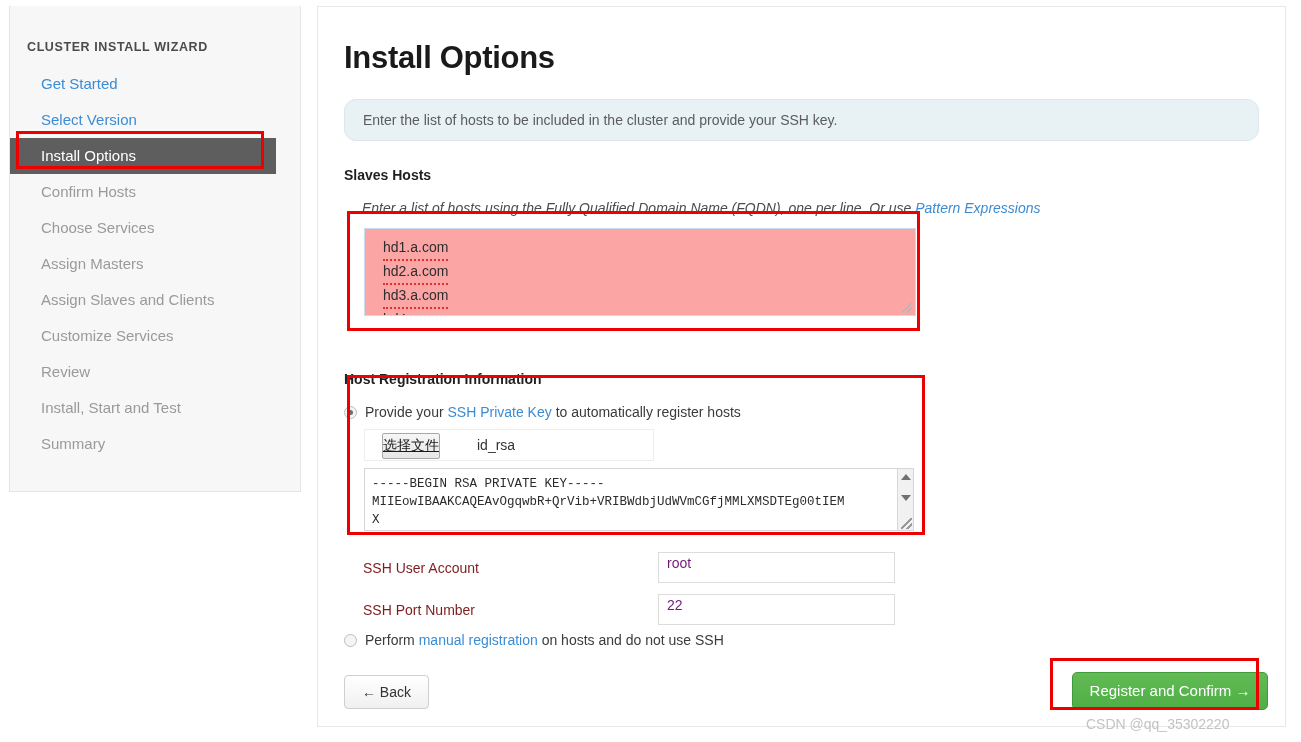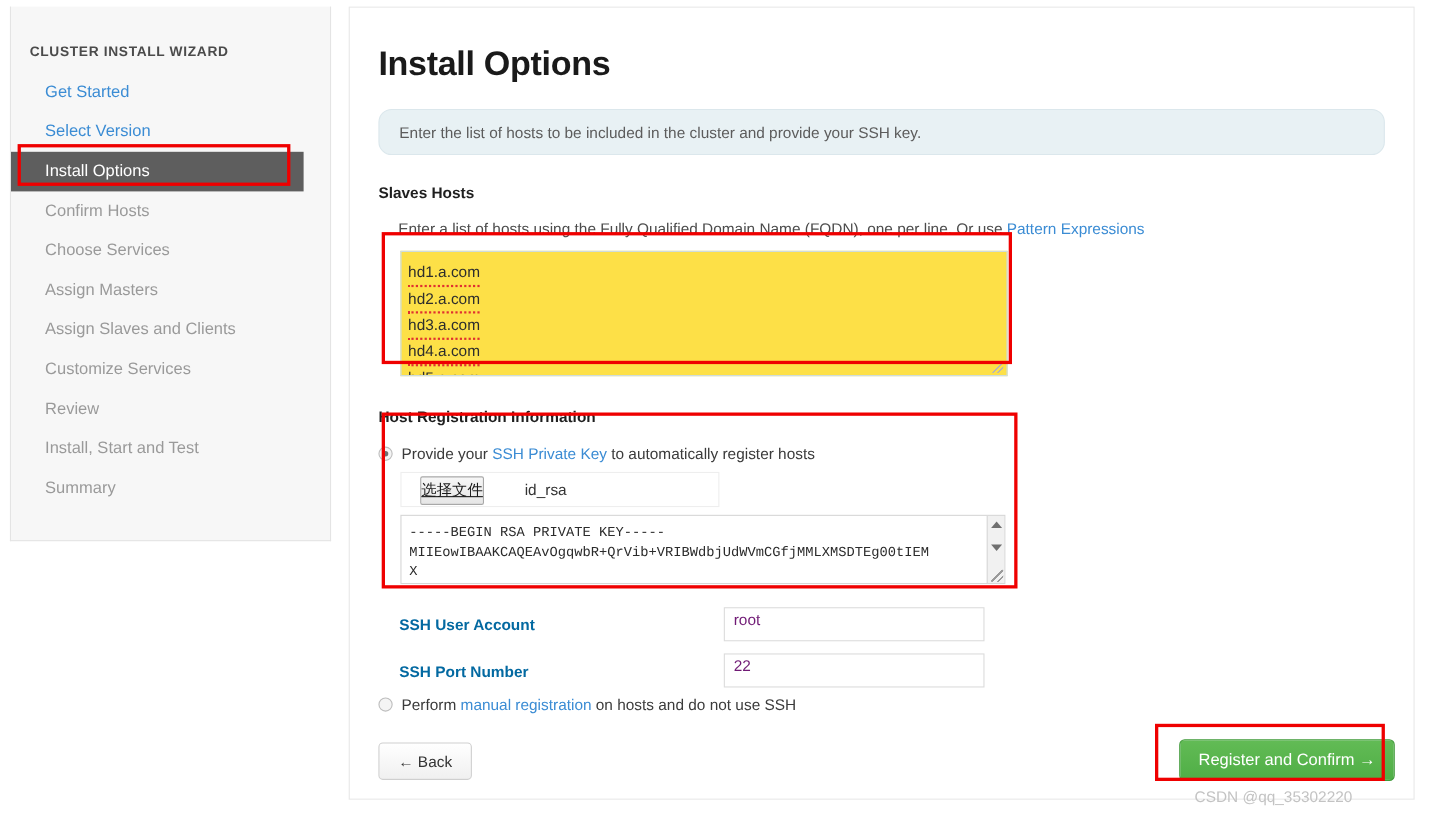--- a/index.html
+++ b/index.html
@@ -97,34 +97,35 @@
   }
   #target-hosts-label { left: 26px; top: 160px; }
   #host-reg-label { left: 26px; top: 364px; }
   #hosts-help {
     position: absolute;
     left: 44px;
     top: 193px;
     font-size: 14px;
     color: #4c4c4c;
     white-space: nowrap;
+    font-style: italic;
   }
   .link-inline { color: #3b8cd4; }
 
   
   #hosts-textarea {
     position: absolute;
     left: 46px;
     top: 221px;
     width: 552px;
-    height: 114px;
+    height: 88px;
     border: 1px solid #c9dced;
     box-sizing: border-box;
-    background: #fde047;
-    padding: 8px 0 0 6px;
+    background: #fca5a5;
+    padding: 8px 0 0 18px;
     font-family: "Liberation Sans", sans-serif;
     font-size: 14px;
     color: #333333;
     line-height: 21px;
     overflow: hidden;
     resize: none;
   }
   .host-line {
     display: inline-block;
     border-bottom: 2px dotted #e03030;
@@ -254,23 +255,22 @@
 
   
   .field-row { position: absolute; }
   #row-user { left: 26px; top: 545px; }
   #row-port { left: 26px; top: 587px; }
   .field-label {
     position: absolute;
     left: 19px;
     top: 8px;
     font-size: 14px;
-    color: #0369a1;
+    color: #7f1d1d;
     white-space: nowrap;
-    font-weight: bold;
   }
   .field-input {
     position: absolute;
     left: 314px;
     top: 0;
     width: 237px;
     height: 31px;
     border: 1px solid #dcdcdc;
     box-sizing: border-box;
     background: #ffffff;

